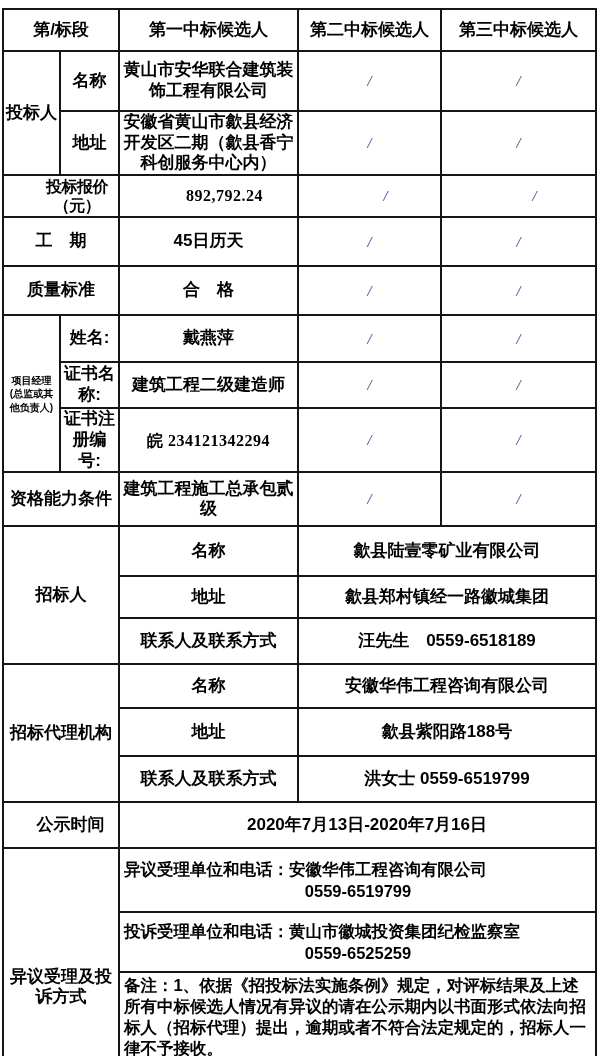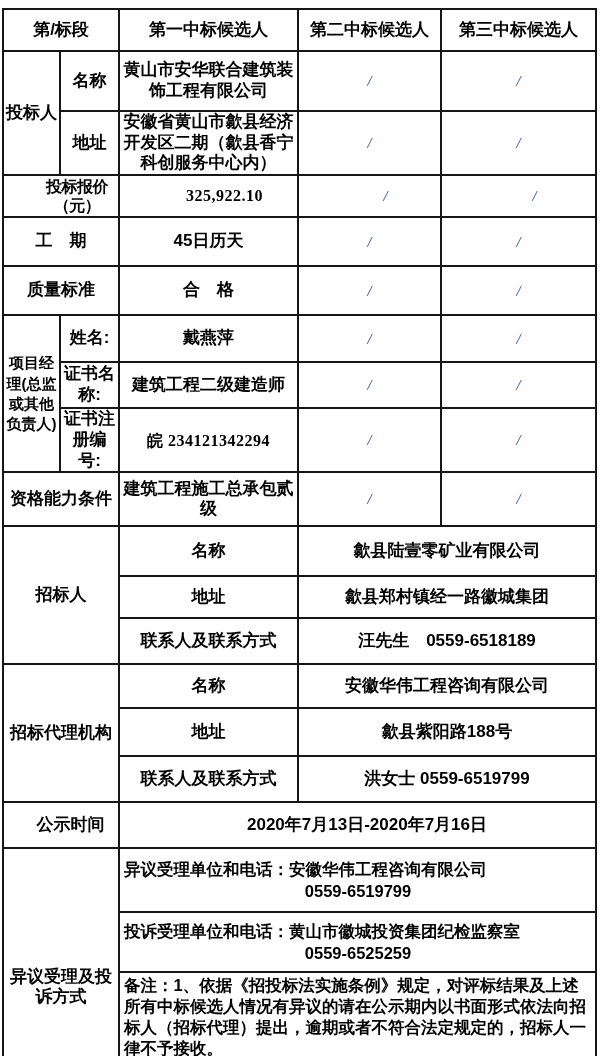--- a/index.html
+++ b/index.html
@@ -21,21 +21,21 @@
     vertical-align: middle;
     padding: 0 1px;
     font-size: 17px;
     line-height: 1.22;
     word-break: break-all;
     overflow: hidden;
   }
   
   tr.r1  td { height: 40px; margin-left: 40px; }
   tr.r2  td { height: 58px; }
-  tr.r3  td { height: 60px; }
+  tr.r3  td { height: 60px; border-radius: 13px; }
   tr.r4  td { height: 40px; padding-left: 33px; }
   tr.r5  td { height: 47px; }
   tr.r6  td { height: 47px; margin-top: 36px; }
   tr.r7  td { height: 45px; }
   tr.r8  td { height: 44px; }
   tr.r9  td { height: 44px; }
   tr.r10 td { height: 52px; }
   tr.r11 td { height: 48px; }
   tr.r12 td { height: 40px; }
   tr.r13 td { height: 44px; }
@@ -52,21 +52,21 @@
     font-size: 16px;
     letter-spacing: 0.5px;
   }
   .slash {
     color: #4e6da8;
     font-family: "Liberation Serif", "DejaVu Serif", serif;
     font-style: italic;
     font-size: 15px;
   }
   .tight   { font-size: 16px; letter-spacing: -0.5px; }
-  .small   { font-size: 15px; line-height: 1.35; }
+  .small   { font-size: 10px; line-height: 1.35; }
   .left-cell {
     text-align: left;
     padding: 2px 3px 2px 4px;
     line-height: 1.35;
     font-size: 16.5px;
     margin-top: 45px;
   }
   .phone-line { text-align: center; }
   .note-cell {
     text-align: left;
@@ -106,21 +106,21 @@
   </tr>
   <tr class="r3">
     <td>地址</td>
     <td>安徽省黄山市歙县经济开发区二期（歙县香宁科创服务中心内）</td>
     <td class="slash">/</td>
     <td class="slash">/</td>
   </tr>
 
   <tr class="r4">
     <td colspan="2" class="tight">投标报价（元）</td>
-    <td class="num">325,922.10</td>
+    <td class="num">892,792.24</td>
     <td class="slash">/</td>
     <td class="slash">/</td>
   </tr>
 
   <tr class="r5">
     <td colspan="2">工　期</td>
     <td>45日历天</td>
     <td class="slash">/</td>
     <td class="slash">/</td>
   </tr>

